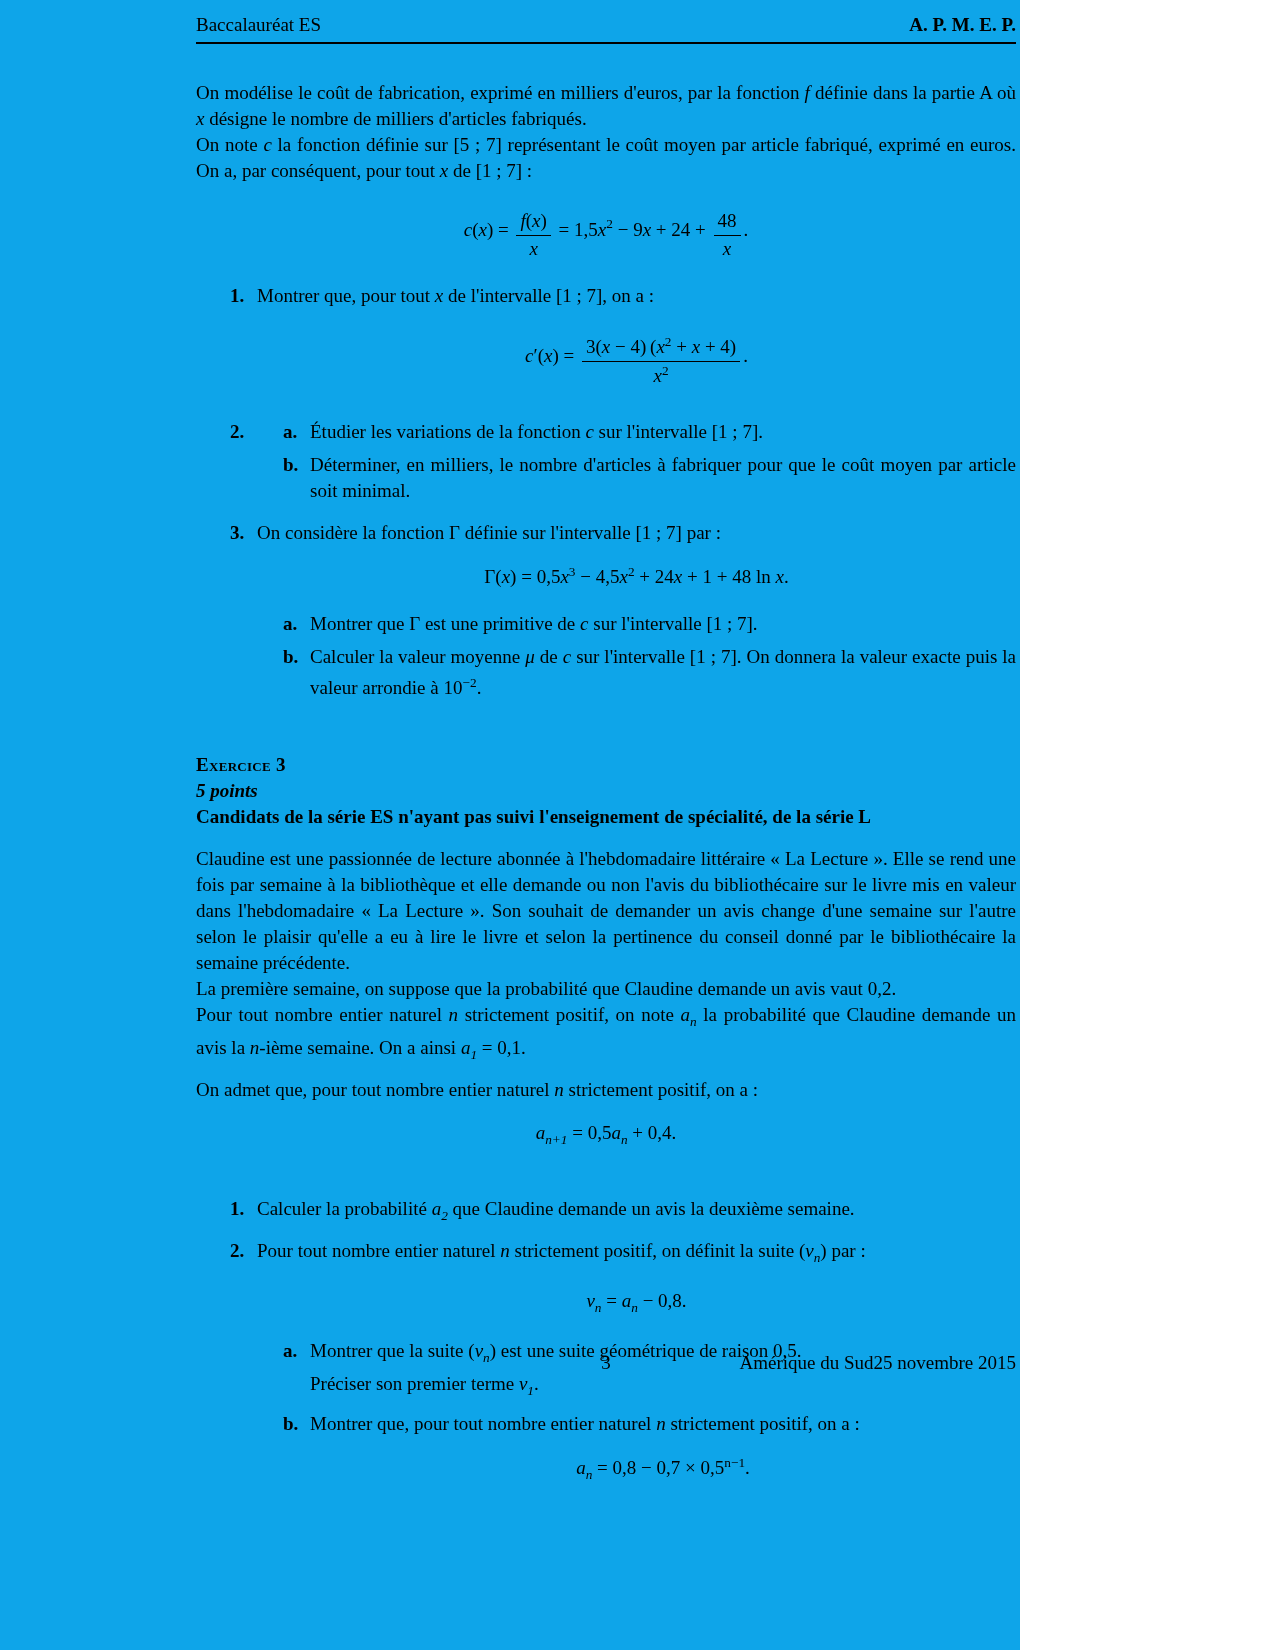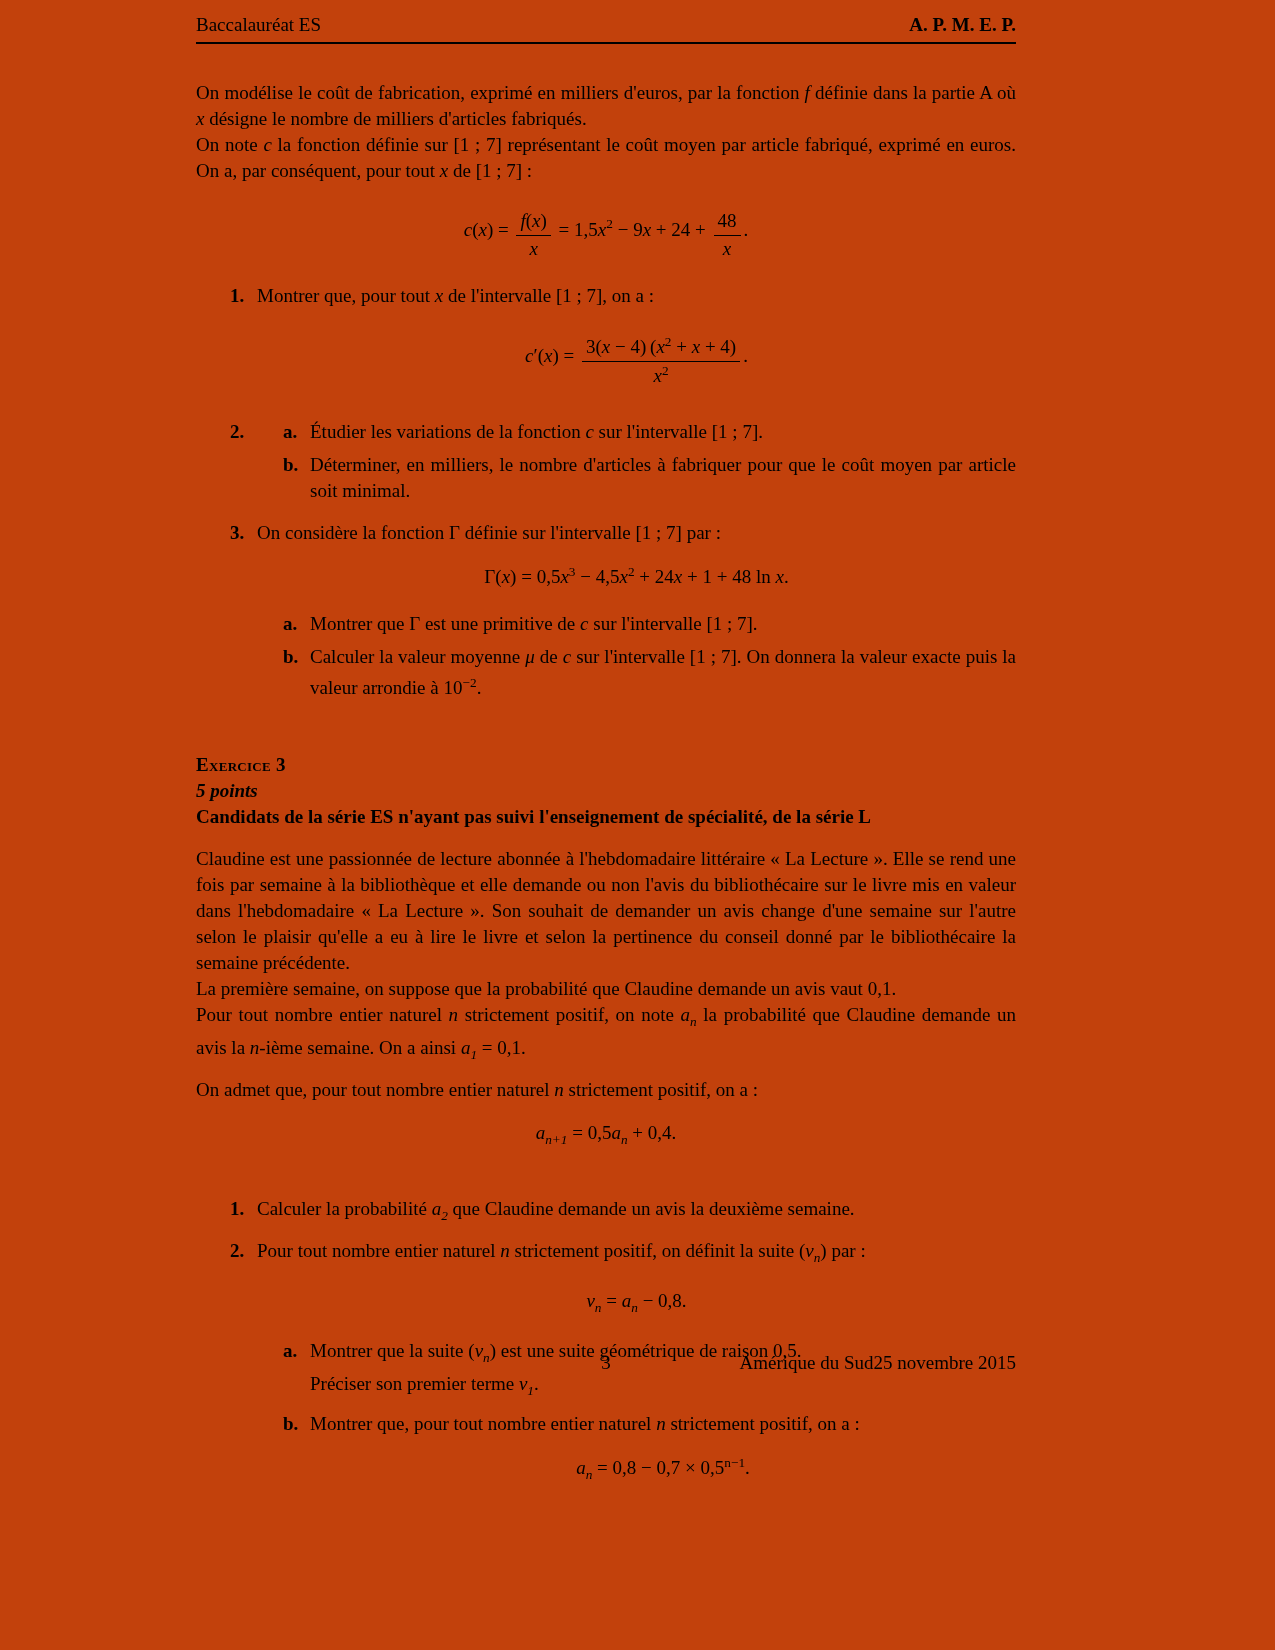--- a/index.html
+++ b/index.html
@@ -1,21 +1,21 @@
 <!DOCTYPE html>
 <html><head>
 <meta charset="utf-8">
 <style>
   * { box-sizing: border-box; }
   html,body { margin:0; padding:0; background:#ffffff; }
   .page {
     position: relative;
-    width: 1275px;
+    width: 1020px;
     height: 1650px;
-    background: #c2410c;
+    background: #0ea5e9;
     font-family: "Liberation Serif", "DejaVu Serif", serif;
     font-size: 19px;
     line-height: 26px;
     color: #000000;
     overflow: hidden;
   }
   .header {
     position: absolute;
     top: 12px; left: 196px; width: 820px;
     display: flex; justify-content: space-between; align-items: baseline;
@@ -64,21 +64,21 @@
 <div class="page">
 
   <div class="header">
     <span class="h-left">Baccalauréat ES</span>
     <span class="h-right">A. P. M. E. P.</span>
   </div>
 
   <div class="content">
 
     <p class="para"><span>On modélise le coût de fabrication, exprimé en milliers d'euros, par la fonction </span><span class="it">f</span><span> définie dans la partie A où </span><span class="it">x</span><span> désigne le nombre de milliers d'articles fabriqués.</span></p>
-    <p class="para"><span>On note </span><span class="it">c</span><span> la fonction définie sur [1 ; 7] représentant le coût moyen par article fabriqué, exprimé en euros. On a, par conséquent, pour tout </span><span class="it">x</span><span> de [1 ; 7] :</span></p>
+    <p class="para"><span>On note </span><span class="it">c</span><span> la fonction définie sur [5 ; 7] représentant le coût moyen par article fabriqué, exprimé en euros. On a, par conséquent, pour tout </span><span class="it">x</span><span> de [1 ; 7] :</span></p>
 
     <div class="formula formula-wide"><span class="it">c</span><span>(</span><span class="it">x</span><span>) = </span><span class="frac"><span class="fnum"><span class="it">f</span><span>(</span><span class="it">x</span><span>)</span></span><span class="fden"><span class="it">x</span></span></span><span> = 1,5</span><span class="it">x</span><sup>2</sup><span> − 9</span><span class="it">x</span><span> + 24 + </span><span class="frac"><span class="fnum"><span>48</span></span><span class="fden"><span class="it">x</span></span></span><span>.</span></div>
 
 
     <div class="list">
 
       <div class="oli">
         <span class="onum">1.</span>
         <div class="obody">
           <p class="para"><span>Montrer que, pour tout </span><span class="it">x</span><span> de l'intervalle [1 ; 7], on a :</span></p>
@@ -130,21 +130,21 @@
 
     </div>
 
     <div class="exhead">
       <span class="exname">Exercice 3</span>
       <span class="expts">5 points</span>
     </div>
     <p class="para subtitle">Candidats de la série ES n'ayant pas suivi l'enseignement de spécialité, de la série L</p>
 
     <p class="para">Claudine est une passionnée de lecture abonnée à l'hebdomadaire littéraire « La Lecture ». Elle se rend une fois par semaine à la bibliothèque et elle demande ou non l'avis du bibliothécaire sur le livre mis en valeur dans l'hebdomadaire « La Lecture ». Son souhait de demander un avis change d'une semaine sur l'autre selon le plaisir qu'elle a eu à lire le livre et selon la pertinence du conseil donné par le bibliothécaire la semaine précédente.</p>
-    <p class="para">La première semaine, on suppose que la probabilité que Claudine demande un avis vaut 0,1.</p>
+    <p class="para">La première semaine, on suppose que la probabilité que Claudine demande un avis vaut 0,2.</p>
     <p class="para"><span>Pour tout nombre entier naturel </span><span class="it">n</span><span> strictement positif, on note </span><span class="it">a</span><sub>n</sub><span> la probabilité que Claudine demande un avis la </span><span class="it">n</span><span>-ième semaine. On a ainsi </span><span class="it">a</span><sub>1</sub><span> = 0,1.</span></p>
     <p class="para pgap"><span>On admet que, pour tout nombre entier naturel </span><span class="it">n</span><span> strictement positif, on a :</span></p>
 
     <div class="formula formula-wide gap-lg"><span class="it">a</span><sub>n+1</sub><span> = 0,5</span><span class="it">a</span><sub>n</sub><span> + 0,4.</span></div>
 
     <div class="list">
 
       <div class="oli">
         <span class="onum">1.</span>
         <div class="obody">

